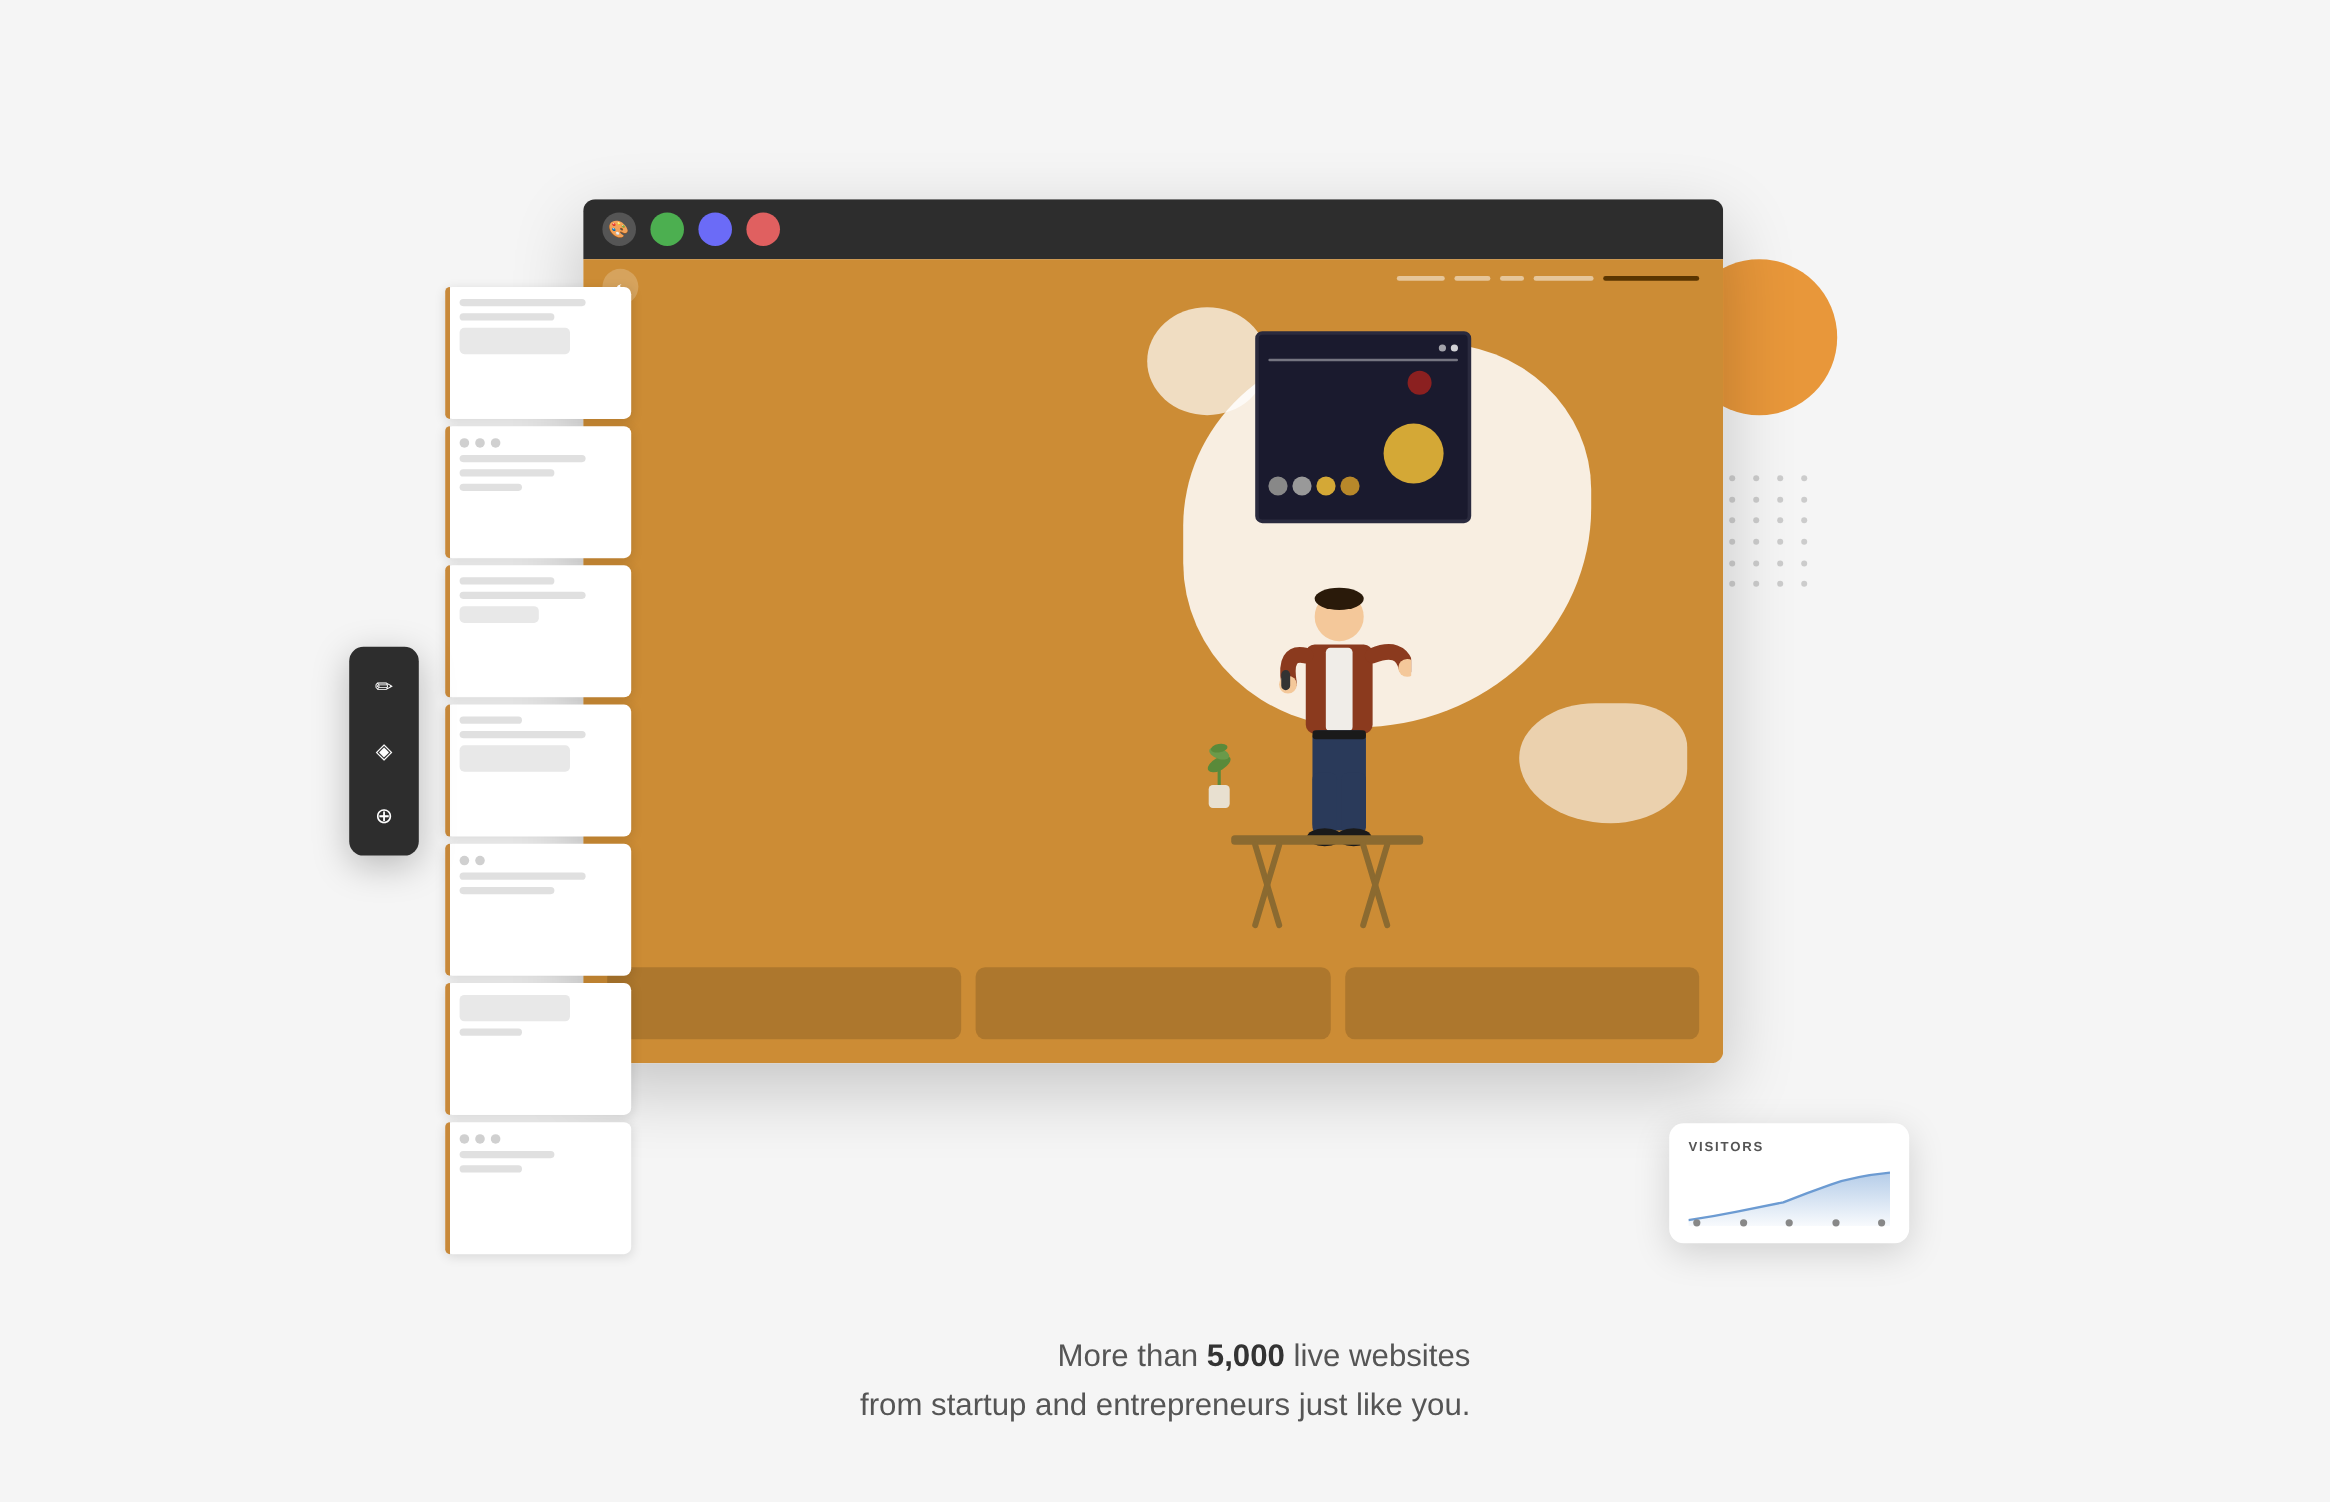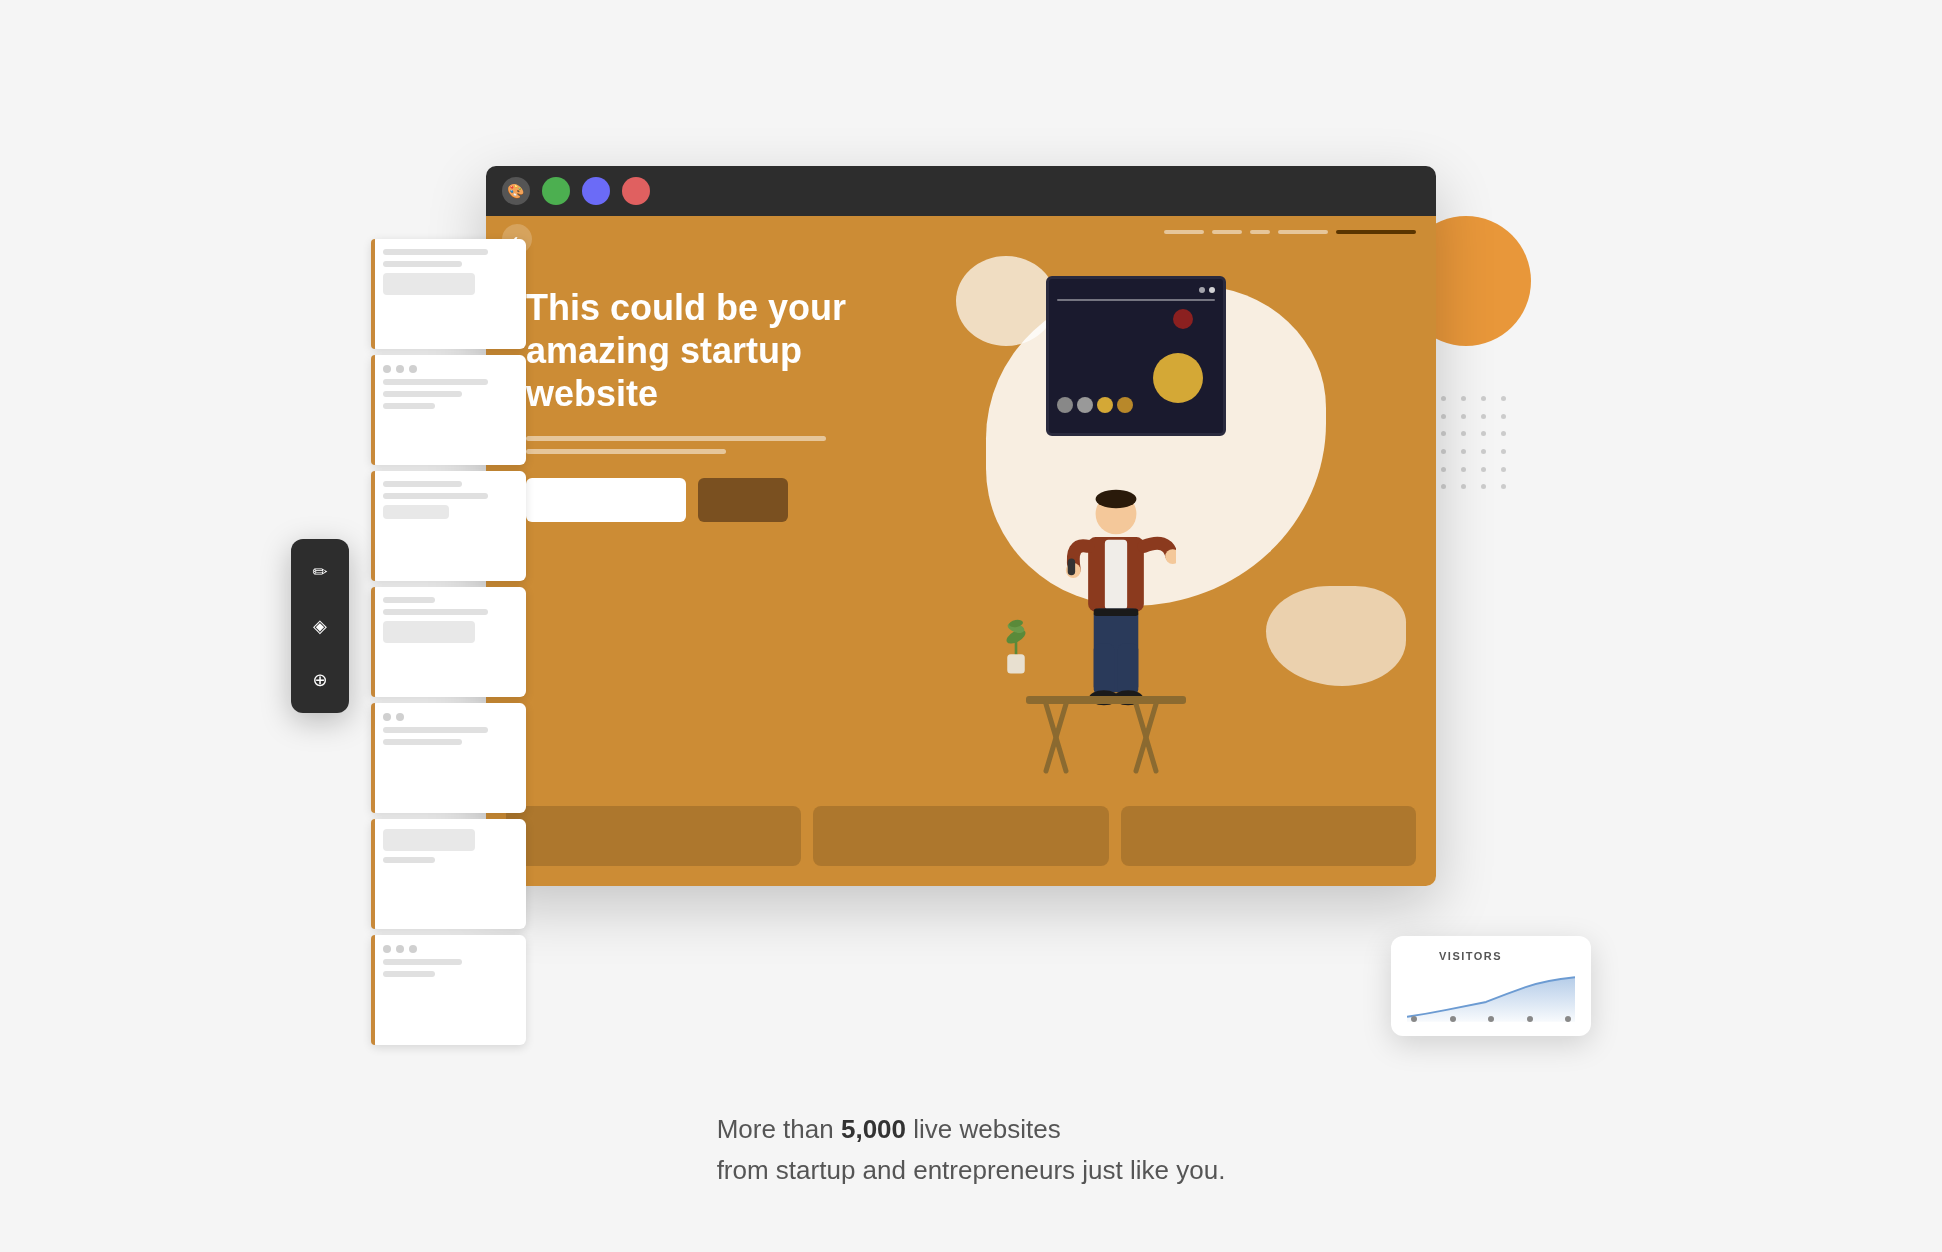--- a/index.html
+++ b/index.html
@@ -360,21 +360,20 @@
       padding: 14px 16px;
       box-shadow: 0 8px 30px rgba(0,0,0,0.15);
       z-index: 20;
     }
     .visitors-label {
       font-size: 11px;
       font-weight: 700;
       color: #555;
       letter-spacing: 1.5px;
       margin-bottom: 10px;
-      margin-left: 32px;
     }
     .chart-area {
       width: 100%;
       height: 50px;
       position: relative;
     }
     .chart-svg {
       width: 100%;
       height: 100%;
     }
@@ -489,32 +488,20 @@
       <div class="nav-logo">◐</div>
 
       <div class="browser-nav">
         <div class="nav-dash" style="width:40px;"></div>
         <div class="nav-dash" style="width:30px;"></div>
         <div class="nav-dash" style="width:20px;"></div>
         <div class="nav-dash" style="width:50px;"></div>
         <div class="nav-dash" style="width:80px; background:#5a3500;"></div>
       </div>
 
-      <div class="hero-content">
-        <div class="hero-title">
-          <span>This could be your</span><br>
-          <span>amazing startup website</span>
-        </div>
-        <div class="hero-line full"></div>
-        <div class="hero-line half"></div>
-        <div class="hero-buttons">
-          <div class="hero-btn-white"></div>
-          <div class="hero-btn-dark"></div>
-        </div>
-      </div>
 
       <div class="illustration">
 
         <div class="blob-main"></div>
         <div class="blob-small"></div>
         <div class="blob-tail"></div>
 
         <div class="easel">
           <div class="easel-inner">
 
@@ -655,18 +642,18 @@
         <div class="chart-dot"></div>
         <div class="chart-dot"></div>
         <div class="chart-dot"></div>
         <div class="chart-dot"></div>
       </div>
     </div>
   </div>
 
 </div>
 
-<div class="bottom-text" style="position: absolute; bottom: 60px; left: 50%; transform: translateX(-50%); text-align: left;">
+<div class="bottom-text" style="position: absolute; bottom: 60px; left: 50%; transform: translateX(-50%); text-align: right;">
   <div>
     <span>More than </span><strong>5,000</strong><span> live websites</span>
   </div>
   <div>from startup and entrepreneurs just like you.</div>
 </div>
 
 </body></html>

